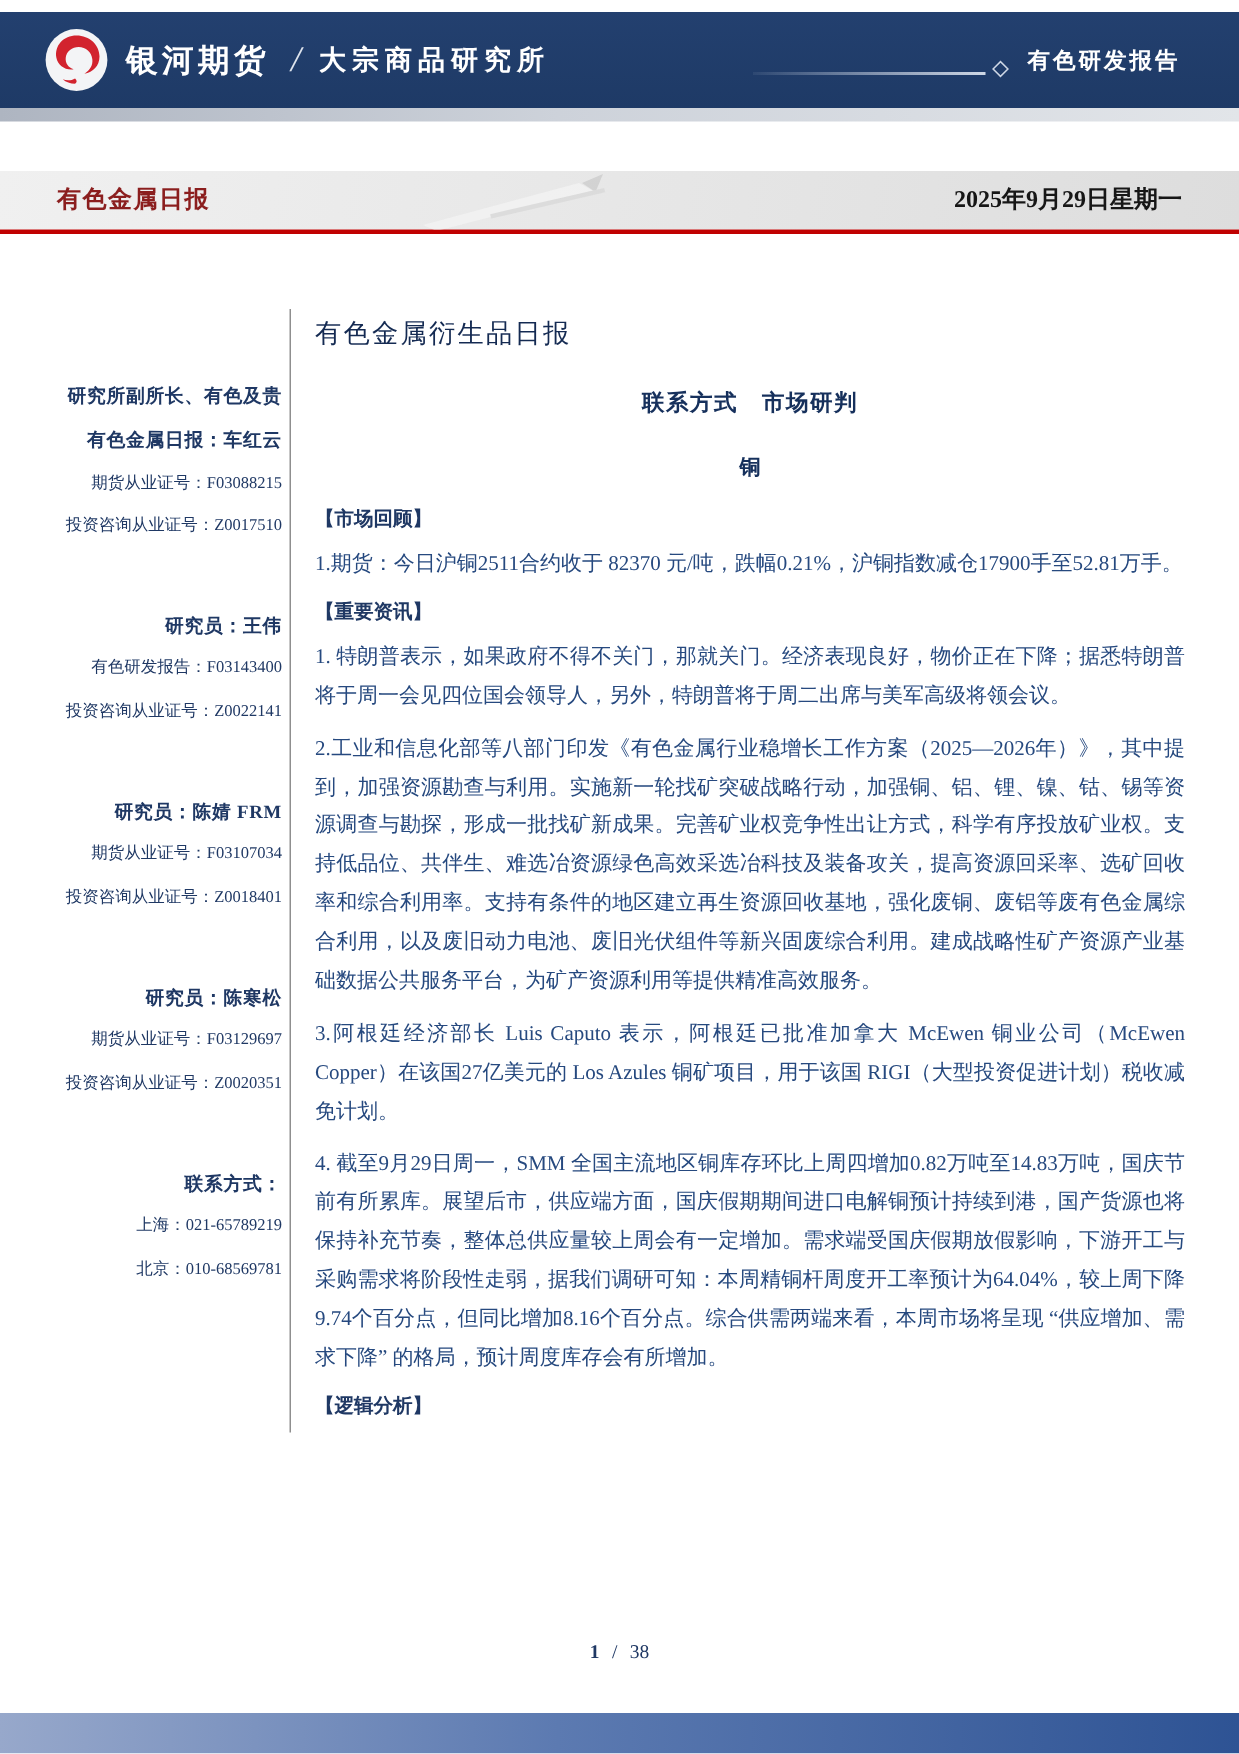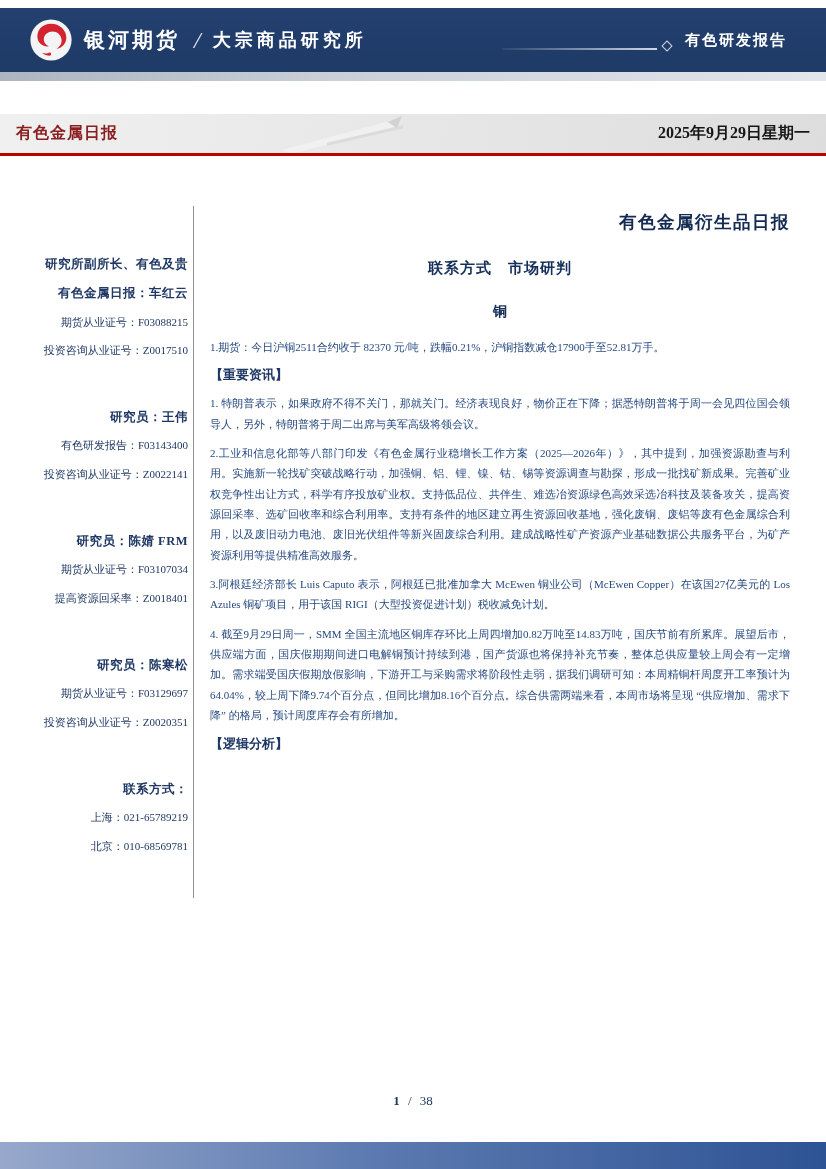--- a/index.html
+++ b/index.html
@@ -28,39 +28,39 @@
   .deco-diamond { width: 8px; height: 8px; border: 1.5px solid #cfd8e6; transform: rotate(45deg); margin: 0 14px 0 6px; }
   .report-type { color: #fff; font-size: 15px; font-weight: bold; letter-spacing: 2px; }
   .gray-strip { height: 9px; background: linear-gradient(90deg, #aeb5c1 0%, #cdd2da 45%, #e2e5e9 100%); }
 
   
   .title-bar {
     margin-top: 33px; height: 42px;
     background: linear-gradient(100deg, #f0f0f0 0%, #e6e6e6 55%, #dddddd 100%);
     border-bottom: 3px solid #C00000;
     display: flex; align-items: center;
-    padding: 0 16px; position: relative; overflow: hidden;
+    padding: 0 38px; position: relative; overflow: hidden;
   }
   .daily-title { color: #8B1E1E; font-size: 16px; font-weight: bold; letter-spacing: 1px; position: relative; z-index: 1; }
   .date-text { margin-left: auto; color: #161616; font-size: 16px; font-weight: bold; position: relative; z-index: 1; }
   .watermark { position: absolute; left: 268px; top: 0; width: 180px; height: 42px; opacity: 0.8; z-index: 0; }
 
   
   .content { display: flex; margin-top: 50px; padding-left: 14px; align-items: stretch; }
   .sidebar { width: 174px; text-align: right; padding-top: 44px; flex: none; }
   .sb-group { margin-bottom: 38px; }
   .sb-name { font-size: 12.5px; font-weight: bold; line-height: 2.3; letter-spacing: 0.5px; }
   .sb-cert { font-size: 11px; line-height: 2.6; }
   .v-divider { width: 1px; background: #8f8f8f; margin-left: 5px; flex: none; }
   .main { flex: 1; padding: 4px 36px 0 16px; }
-  .main-title { text-align: right; font-size: 17.5px; font-weight: bold; color: #142A52; letter-spacing: 1.5px; margin-bottom: 25px; }
+  .main-title { text-align: left; font-size: 17.5px; font-weight: normal; color: #142A52; letter-spacing: 1.5px; margin-bottom: 25px; }
   .part-title { text-align: center; font-size: 15px; font-weight: bold; color: #16305C; letter-spacing: 1px; margin-bottom: 25px; }
   .metal-title { text-align: center; font-size: 14px; font-weight: bold; color: #16305C; margin-bottom: 16px; }
   .block-heading { font-size: 13px; font-weight: bold; color: #1F3864; margin: 6px 0 9px; }
-  .block-para { font-size: 11px; line-height: 1.85; color: #26497F; text-align: justify; margin-bottom: 9px; }
+  .block-para { font-size: 14px; line-height: 1.85; color: #26497F; text-align: justify; margin-bottom: 9px; }
 
   
   .footer-page { position: absolute; left: 0; right: 0; bottom: 60px; text-align: center; font-size: 13px; color: #1F3864; }
   .page-num { font-weight: bold; margin-right: 5px; }
   .page-sep { margin-right: 5px; }
   .bottom-bar {
     position: absolute; left: 0; right: 0; bottom: 0; height: 27px;
     background: linear-gradient(90deg, #97a8cb 0%, #5c7ab1 45%, #2e5394 100%);
   }
 </style>
@@ -112,21 +112,21 @@
 
       <div class="sb-group">
         <div class="sb-name">研究员：王伟</div>
         <div class="sb-cert">有色研发报告：F03143400</div>
         <div class="sb-cert">投资咨询从业证号：Z0022141</div>
       </div>
 
       <div class="sb-group">
         <div class="sb-name">研究员：陈婧 FRM</div>
         <div class="sb-cert">期货从业证号：F03107034</div>
-        <div class="sb-cert">提高资源回采率：Z0018401</div>
+        <div class="sb-cert">投资咨询从业证号：Z0018401</div>
       </div>
 
       <div class="sb-group">
         <div class="sb-name">研究员：陈寒松</div>
         <div class="sb-cert">期货从业证号：F03129697</div>
         <div class="sb-cert">投资咨询从业证号：Z0020351</div>
       </div>
 
       <div class="sb-group">
         <div class="sb-name">联系方式：</div>
@@ -135,20 +135,21 @@
       </div>
     </aside>
 
     <div class="v-divider"></div>
 
     <main class="main">
       <h1 class="main-title">有色金属衍生品日报</h1>
       <h2 class="part-title">联系方式　市场研判</h2>
       <h3 class="metal-title">铜</h3>
 
+      <div class="block-heading">【市场回顾】</div>
       <p class="block-para">1.期货：今日沪铜2511合约收于 82370 元/吨，跌幅0.21%，沪铜指数减仓17900手至52.81万手。</p>
 
       <div class="block-heading">【重要资讯】</div>
       <p class="block-para">1. 特朗普表示，如果政府不得不关门，那就关门。经济表现良好，物价正在下降；据悉特朗普将于周一会见四位国会领导人，另外，特朗普将于周二出席与美军高级将领会议。</p>
       <p class="block-para">2.工业和信息化部等八部门印发《有色金属行业稳增长工作方案（2025—2026年）》，其中提到，加强资源勘查与利用。实施新一轮找矿突破战略行动，加强铜、铝、锂、镍、钴、锡等资源调查与勘探，形成一批找矿新成果。完善矿业权竞争性出让方式，科学有序投放矿业权。支持低品位、共伴生、难选冶资源绿色高效采选冶科技及装备攻关，提高资源回采率、选矿回收率和综合利用率。支持有条件的地区建立再生资源回收基地，强化废铜、废铝等废有色金属综合利用，以及废旧动力电池、废旧光伏组件等新兴固废综合利用。建成战略性矿产资源产业基础数据公共服务平台，为矿产资源利用等提供精准高效服务。</p>
       <p class="block-para">3.阿根廷经济部长 Luis Caputo 表示，阿根廷已批准加拿大 McEwen 铜业公司（McEwen Copper）在该国27亿美元的 Los Azules 铜矿项目，用于该国 RIGI（大型投资促进计划）税收减免计划。</p>
       <p class="block-para">4. 截至9月29日周一，SMM 全国主流地区铜库存环比上周四增加0.82万吨至14.83万吨，国庆节前有所累库。展望后市，供应端方面，国庆假期期间进口电解铜预计持续到港，国产货源也将保持补充节奏，整体总供应量较上周会有一定增加。需求端受国庆假期放假影响，下游开工与采购需求将阶段性走弱，据我们调研可知：本周精铜杆周度开工率预计为64.04%，较上周下降9.74个百分点，但同比增加8.16个百分点。综合供需两端来看，本周市场将呈现 “供应增加、需求下降” 的格局，预计周度库存会有所增加。</p>
 
       <div class="block-heading">【逻辑分析】</div>
     </main>

